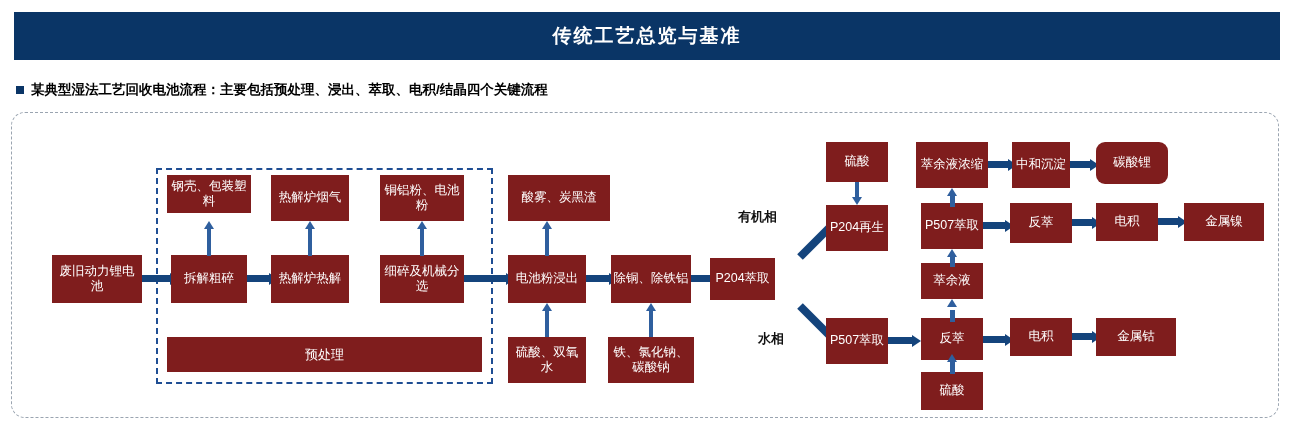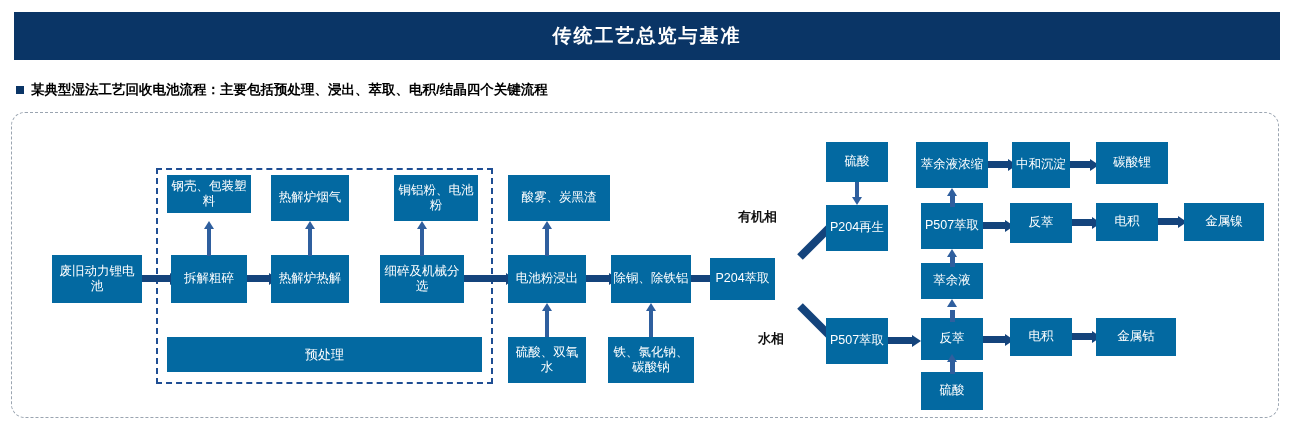--- a/index.html
+++ b/index.html
@@ -31,21 +31,21 @@
     position:absolute;left:11px;top:112px;width:1268px;height:306px;
     border:1.5px dashed #9aa4b0;border-radius:14px;box-sizing:border-box;
   }
   
   #pretreat-group{
     position:absolute;left:156px;top:168px;width:337px;height:216px;
     border:2px dashed #1f4e93;box-sizing:border-box;
   }
   
   .node{
-    position:absolute;background:#0369a1;color:#ffffff;
+    position:absolute;background:#7f1d1d;color:#ffffff;
     display:flex;align-items:center;justify-content:center;text-align:center;
     font-size:12.5px;line-height:1.22;box-sizing:border-box;padding:1px 2px;
     font-weight:normal;
   }
   .node.latin{font-size:12.5px;}
   .node.wide-label{font-size:13px;}
   
   .conn{position:absolute;background:#14447c;}
   .conn.thin{background:#2f5f9e;}
   .arrow-head{
@@ -88,21 +88,21 @@
 <div class="arrow-head ah-up-thin" style="left:204px;top:221px;"></div>
 
 <div class="conn" style="left:247px;top:275px;width:24px;height:7px;"></div>
 <div class="arrow-head ah-right" style="left:269px;top:272.5px;"></div>
 
 <div class="node" style="left:271px;top:175px;width:78px;height:46px;">热解炉烟气</div>
 <div class="node" style="left:271px;top:255px;width:78px;height:48px;">热解炉热解</div>
 <div class="conn thin" style="left:308px;top:229px;width:4px;height:27px;"></div>
 <div class="arrow-head ah-up-thin" style="left:305px;top:221px;"></div>
 
-<div class="node" style="left:394px;top:175px;width:84px;height:46px;">铜铝粉、电池粉</div>
+<div class="node" style="left:380px;top:175px;width:84px;height:46px;">铜铝粉、电池粉</div>
 <div class="node" style="left:380px;top:255px;width:84px;height:48px;">细碎及机械分选</div>
 <div class="conn thin" style="left:420px;top:229px;width:4px;height:27px;"></div>
 <div class="arrow-head ah-up-thin" style="left:417px;top:221px;"></div>
 
 <div class="conn" style="left:464px;top:275px;width:44px;height:7px;"></div>
 <div class="arrow-head ah-right" style="left:506px;top:272.5px;"></div>
 
 <div class="node wide-label" style="left:167px;top:337px;width:315px;height:35px;">预处理</div>
 
 <div class="node" style="left:508px;top:175px;width:102px;height:46px;">酸雾、炭黑渣</div>
@@ -182,20 +182,20 @@
 
 <div class="conn" style="left:1070px;top:161px;width:22px;height:7px;"></div>
 <div class="arrow-head ah-right" style="left:1090px;top:158.5px;"></div>
 
 <div class="conn" style="left:1072px;top:219px;width:22px;height:7px;"></div>
 <div class="arrow-head ah-right" style="left:1092px;top:216.5px;"></div>
 
 <div class="conn" style="left:1072px;top:333px;width:22px;height:7px;"></div>
 <div class="arrow-head ah-right" style="left:1092px;top:330.5px;"></div>
 
-<div class="node" style="left:1096px;top:142px;width:72px;height:42px;">碳酸锂</div>
+<div class="node" style="left:1096px;top:142px;width:72px;height:42px;border-radius:9px;">碳酸锂</div>
 <div class="node" style="left:1096px;top:203px;width:62px;height:38px;">电积</div>
 <div class="node" style="left:1096px;top:318px;width:80px;height:38px;">金属钴</div>
 
 <div class="conn" style="left:1158px;top:218px;width:22px;height:7px;"></div>
 <div class="arrow-head ah-right" style="left:1178px;top:215.5px;"></div>
 
 <div class="node" style="left:1184px;top:203px;width:80px;height:38px;">金属镍</div>
 
 </body></html>

